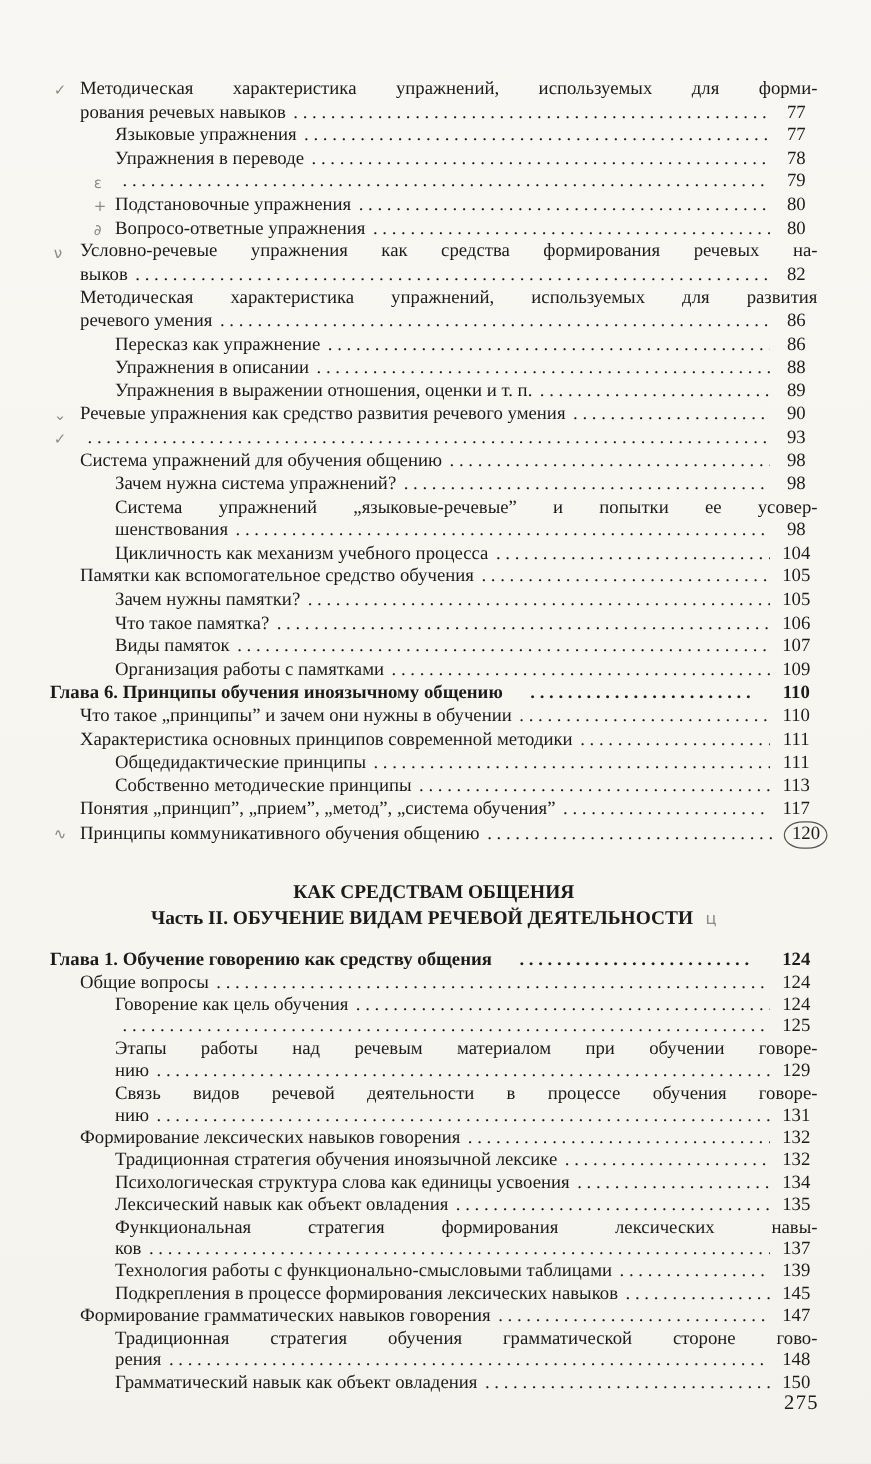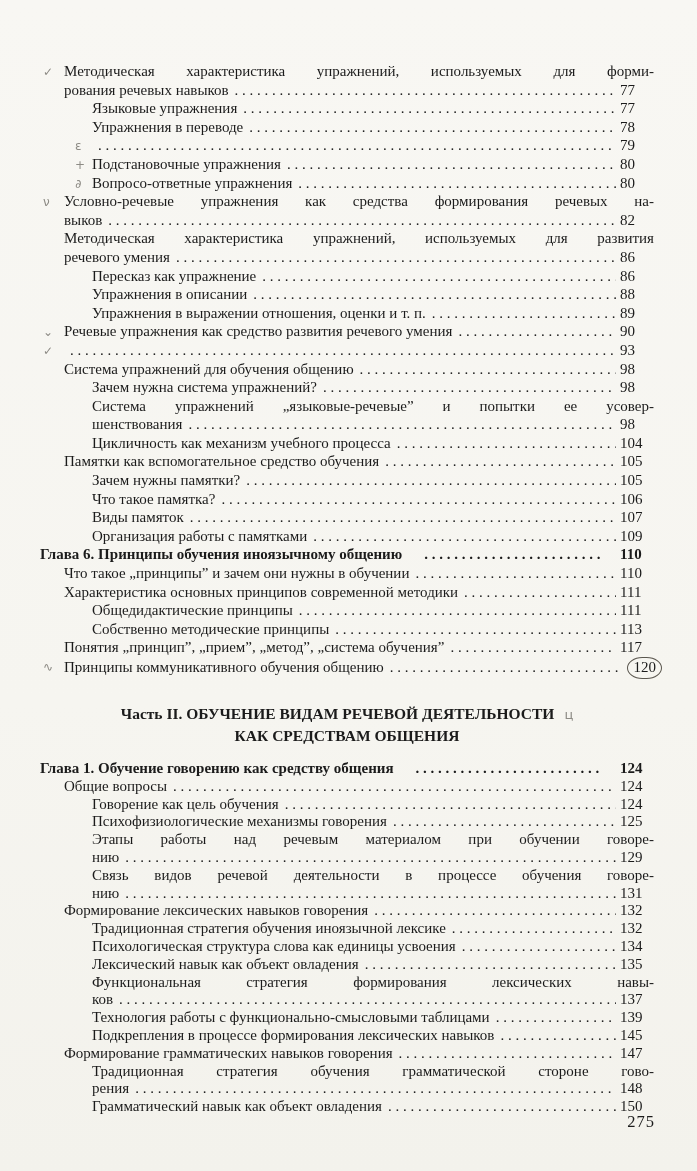--- a/index.html
+++ b/index.html
@@ -50,21 +50,21 @@
     overflow: hidden;
     white-space: nowrap;
     margin: 0 4px 0 6px;
     min-width: 12px;
   }
   .leader::after {
     content: ". . . . . . . . . . . . . . . . . . . . . . . . . . . . . . . . . . . . . . . . . . . . . . . . . . . . . . . . . . . . . . . . . . . . . . . . . . . .";
   }
   .pg {
     min-width: 34px;
-    text-align: left;
+    text-align: center;
     white-space: nowrap;
   }
   .pg.circled {
     min-width: 22px;
     border: 1.6px solid #5a564e;
     border-radius: 55% / 65%;
     padding: 0 5px 1px 6px;
     margin-right: -8px;
     text-align: center;
   }
@@ -267,44 +267,43 @@
       </div>
       <div class="row ind1">
         <span class="mark">∿</span>
         <span class="txt">Принципы коммуникативного обучения общению</span>
         <span class="leader"></span>
         <span class="pg circled">120</span>
       </div>
     </div>
 
   <div class="part-heading">
+    <div>КАК СРЕДСТВАМ ОБЩЕНИЯ</div>
     <div>
       <span>Часть II. ОБУЧЕНИЕ ВИДАМ РЕЧЕВОЙ ДЕЯТЕЛЬНОСТИ</span><span class="pencil">ц</span>
     </div>
-    <div>КАК СРЕДСТВАМ ОБЩЕНИЯ</div>
   </div>
 
   <div class="toc" id="toc-bottom">
       <div class="row ind0 bold">
         <span class="txt">Глава 1. Обучение говорению как средству общения</span>
         <span class="leader"></span>
         <span class="pg">124</span>
       </div>
       <div class="row ind1">
         <span class="txt">Общие вопросы</span>
         <span class="leader"></span>
         <span class="pg">124</span>
       </div>
       <div class="row ind2">
         <span class="txt">Говорение как цель обучения</span>
         <span class="leader"></span>
         <span class="pg">124</span>
       </div>
       <div class="row ind2">
-        <span class="txt">Психофизиологические механизмы говорения</span>
         <span class="leader"></span>
         <span class="pg">125</span>
       </div>
       <div class="row ind2 nopage">
         <span class="txt">Этапы работы над речевым материалом при обучении говоре-</span>
       </div>
       <div class="row ind2">
         <span class="txt">нию</span>
         <span class="leader"></span>
         <span class="pg">129</span>

